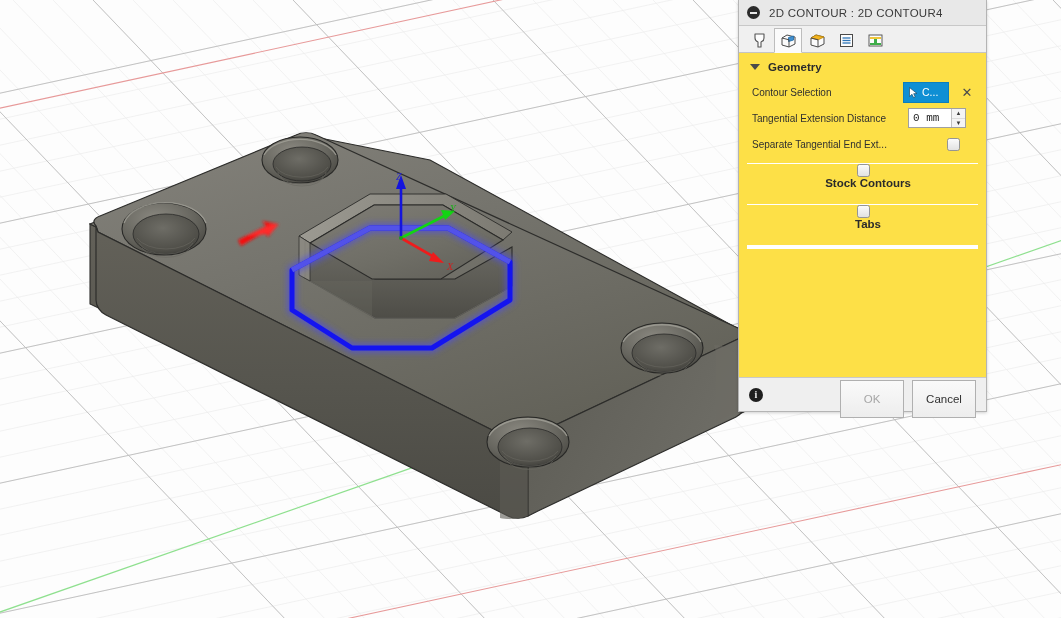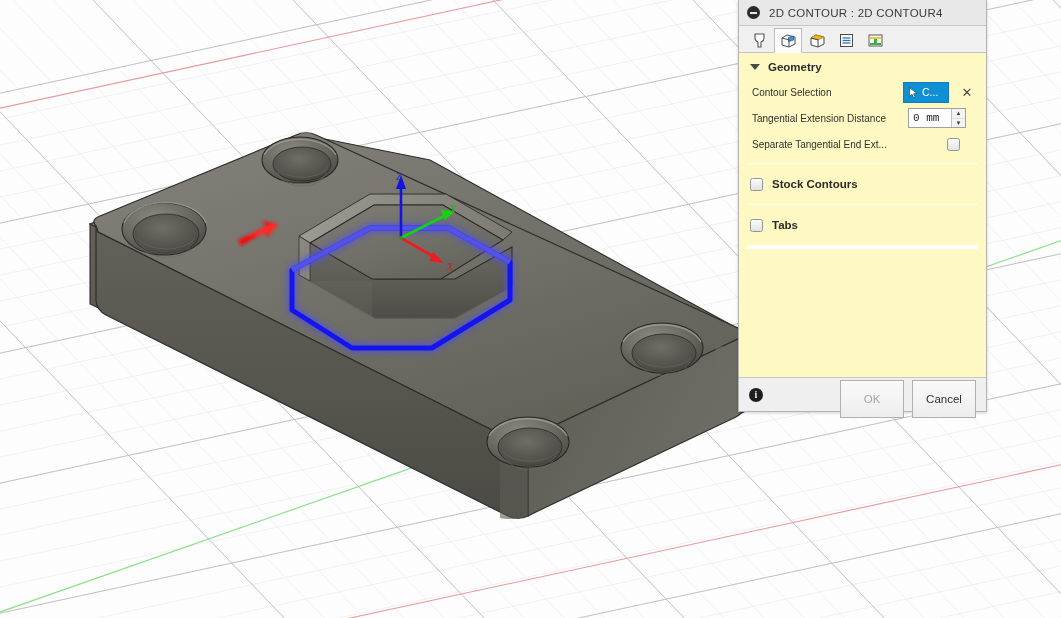--- a/index.html
+++ b/index.html
@@ -103,21 +103,21 @@
   .tab.selected {
     background: #fbfbfb;
     border-color: #bdbdbd;
     border-bottom: 1px solid #fbfbfb;
     margin-bottom: -1px;
   }
 
   
   #panel-body {
     flex: 1 1 auto;
-    background: #fef9c3;
+    background: #fde047;
     padding: 0;
     overflow: hidden;
   }
 
   .section-header {
     display: flex;
     align-items: center;
     padding: 8px 0 6px 11px;
     font-weight: bold;
     font-size: 11.5px;
@@ -219,20 +219,21 @@
     flex: none;
     cursor: pointer;
   }
 
   .collapsed-section {
     display: flex;
     align-items: center;
     height: 40px;
     padding-left: 11px;
     cursor: pointer;
+    flex-direction: column;
   }
   .collapsed-section .chk { margin-right: 9px; }
   .collapsed-label {
     font-weight: bold;
     font-size: 11.5px;
     color: #2b2b2b;
   }
   .divider {
     height: 1px;
     background: #dcdcdc;

